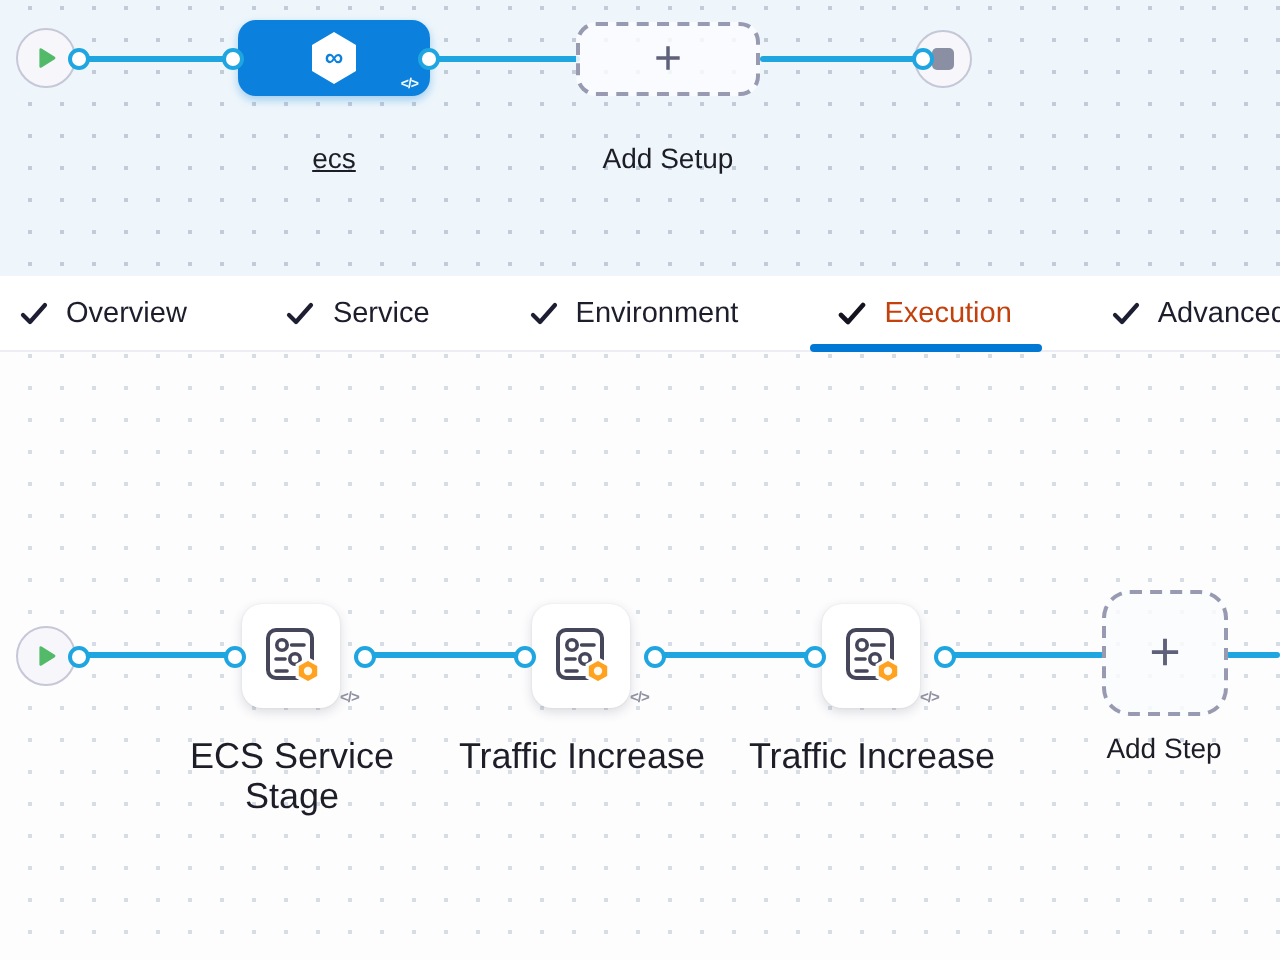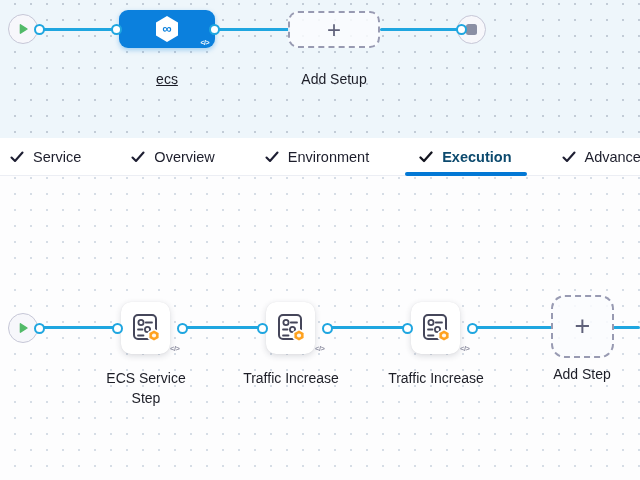--- a/index.html
+++ b/index.html
@@ -23,21 +23,21 @@
     background-size:16px 16px;background-position:7px 10px;
   }
   
   .tabbar{
     left:0;top:138px;width:640px;height:38px;background:#fff;
     border-bottom:1px solid #eceef4;
     display:flex;align-items:center;gap:50px;padding-left:10px;box-sizing:border-box;
   }
   .tab{position:relative;display:flex;align-items:center;gap:9px;height:38px;
        font-size:14.5px;color:#1d1e2c;font-weight:500;white-space:nowrap;cursor:pointer;}
-  .tab.active{font-weight:700;color:#0c4a6e;}
+  .tab.active{font-weight:400;color:#c2410c;}
   .tab.active .tab-underline{
     position:absolute;left:-14px;right:-15px;bottom:0;height:3.5px;
     background:#0278d5;border-radius:4px;
   }
   .check-icon{display:inline-flex;flex:none;}
   
   .edge{position:absolute;height:3px;background:#1fa6e0;border-radius:2px;}
   .ring{position:absolute;width:11px;height:11px;border-radius:50%;
         background:#fff;border:2.5px solid #1fa6e0;box-sizing:border-box;z-index:4;}
   .endpoint{
@@ -62,21 +62,21 @@
   .add-step{left:551px;top:119px;width:63px;height:63px;border-radius:14px;font-size:27px;font-weight:300;}
   .node-label{position:absolute;text-align:center;font-size:14px;color:#1c1d27;}
   .step-card{
     position:absolute;top:126px;width:49px;height:52px;border-radius:10px;background:#fff;
     box-shadow:0 2px 6px rgba(40,41,61,.16),0 0 1px rgba(40,41,61,.1);
     display:flex;align-items:center;justify-content:center;z-index:3;cursor:pointer;
   }
   .step-code{position:absolute;top:168px;font-size:7.5px;font-weight:700;color:#8f90a2;
              letter-spacing:-.5px;z-index:4;cursor:pointer;}
   .step-label{position:absolute;top:192px;width:150px;text-align:center;
-              font-size:14px;line-height:20px;color:#1d1e27;}
+              font-size:18px;line-height:20px;color:#1d1e27;}
 </style>
 </head>
 <body>
 
 <div class="abs canvas-top">
 
   <div class="edge" style="left:38px;top:28px;width:80px;"></div>
   <div class="edge" style="left:214px;top:28px;width:76px;"></div>
   <div class="edge" style="left:380px;top:28px;width:78px;"></div>
 
@@ -113,29 +113,29 @@
   </div>
 </div>
 
 <div class="abs tabbar">
   <div class="tab">
     <span class="check-icon">
       <svg width="14" height="12" viewBox="0 0 14 12">
           <path d="M1.5 6.5 L5 10 L12.5 1.5" stroke="#1d1e32" stroke-width="2.1" fill="none" stroke-linecap="round" stroke-linejoin="round"></path>
         </svg>
     </span>
+    <span>Overview</span>
+  </div>
+  <div class="tab">
+    <span class="check-icon">
+      <svg width="14" height="12" viewBox="0 0 14 12">
+          <path d="M1.5 6.5 L5 10 L12.5 1.5" stroke="#1d1e32" stroke-width="2.1" fill="none" stroke-linecap="round" stroke-linejoin="round"></path>
+        </svg>
+    </span>
     <span>Service</span>
-  </div>
-  <div class="tab">
-    <span class="check-icon">
-      <svg width="14" height="12" viewBox="0 0 14 12">
-          <path d="M1.5 6.5 L5 10 L12.5 1.5" stroke="#1d1e32" stroke-width="2.1" fill="none" stroke-linecap="round" stroke-linejoin="round"></path>
-        </svg>
-    </span>
-    <span>Overview</span>
   </div>
   <div class="tab">
     <span class="check-icon">
       <svg width="14" height="12" viewBox="0 0 14 12">
           <path d="M1.5 6.5 L5 10 L12.5 1.5" stroke="#1d1e32" stroke-width="2.1" fill="none" stroke-linecap="round" stroke-linejoin="round"></path>
         </svg>
     </span>
     <span>Environment</span>
   </div>
   <div class="tab active">
@@ -188,21 +188,21 @@
           <polygon points="23,17.5 28.4,20.5 28.4,26.5 23,29.5 17.6,26.5 17.6,20.5" fill="#ffa21f" stroke="#ffffff" stroke-width="1.6"></polygon>
           <circle cx="23" cy="23.5" r="2.1" fill="#fff" opacity="0.92"></circle>
         </g>
       </svg>
     </span>
   </div>
   <div class="step-code" style="left:170px;">&lt;/&gt;</div>
   <div class="ring" style="left:176.5px;top:146.5px;"></div>
   <div class="step-label" style="left:71px;">
     <span style="display:block;">ECS Service</span>
-    <span style="display:block;">Step</span>
+    <span style="display:block;">Stage</span>
   </div>
 
   <div class="ring" style="left:256.5px;top:146.5px;"></div>
   <div class="step-card" style="left:266px;">
     <span style="display:inline-flex;">
       <svg width="30" height="32" viewBox="0 0 30 32">
         <rect x="3" y="3" width="22" height="24" rx="4" fill="#fff" stroke="#45465a" stroke-width="2"></rect>
         <circle cx="10" cy="10.5" r="2.6" stroke="#45465a" stroke-width="1.8" fill="none"></circle>
         <line x1="14.8" y1="10.5" x2="21" y2="10.5" stroke="#45465a" stroke-width="1.8" stroke-linecap="round"></line>
         <line x1="7" y1="17.5" x2="11.5" y2="17.5" stroke="#45465a" stroke-width="1.8" stroke-linecap="round"></line>

